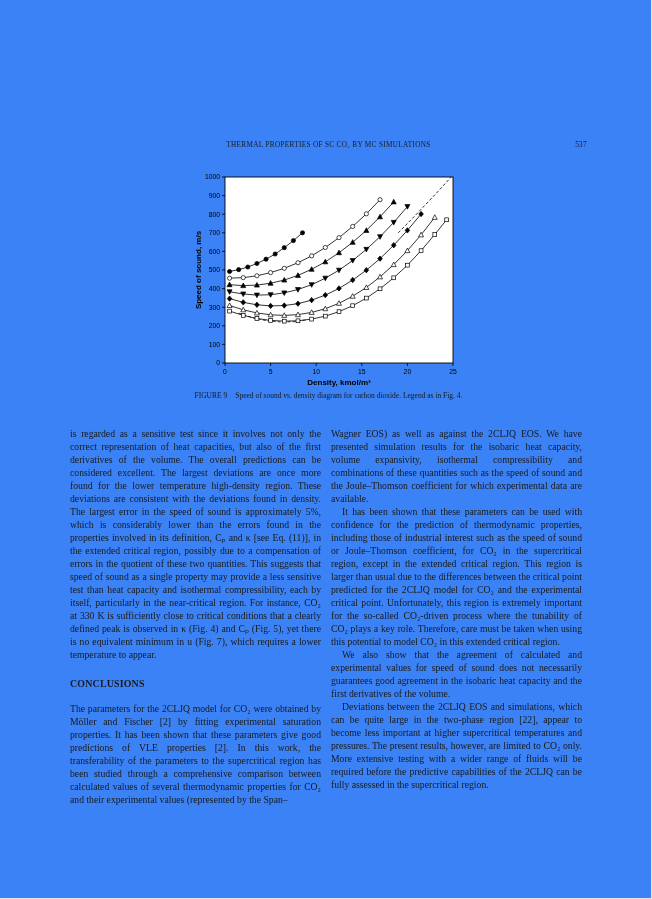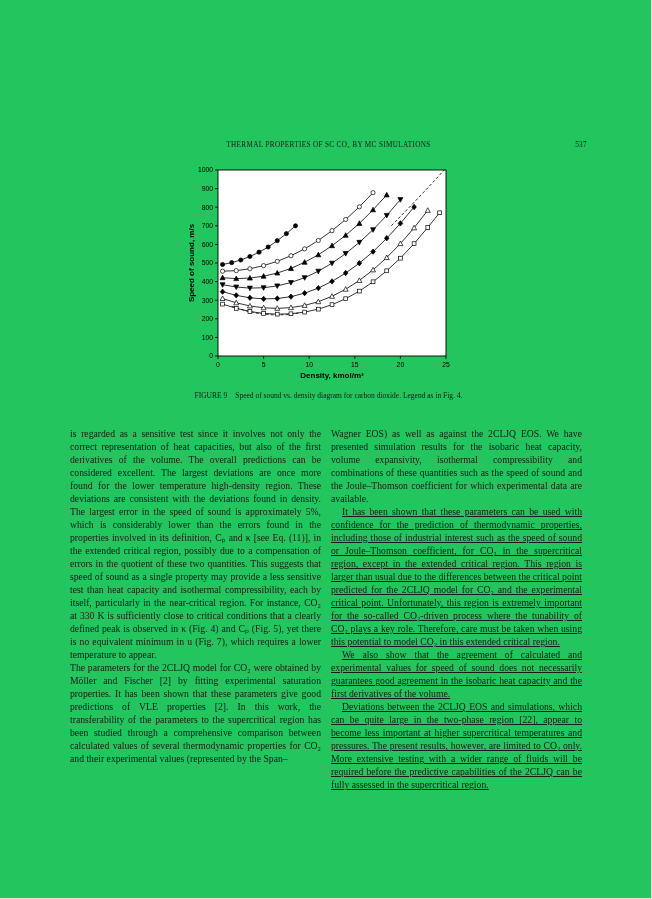--- a/index.html
+++ b/index.html
@@ -1,31 +1,31 @@
 <!DOCTYPE html>
 <html><head>
 <meta charset="utf-8">
 <style>
   html,body{margin:0;padding:0;background:#ffffff;}
   .page{
-    position:relative;width:652px;height:899px;background:#22c55e;
+    position:relative;width:652px;height:899px;background:#3b82f6;
     font-family:"Liberation Serif",serif;color:#1a1a1a;box-sizing:border-box;
     border-right:1px solid #e6e6e6;border-bottom:1px solid #e6e6e6;overflow:hidden;
   }
   .running-head{position:absolute;left:70px;right:64px;top:141px;font-size:7.2px;letter-spacing:.35px;}
   .rh-title{display:block;text-align:center;}
   .rh-page{position:absolute;right:0;top:0;}
-  figure.chart-fig{position:absolute;left:183px;top:162px;margin:0;padding:0;}
+  figure.chart-fig{position:absolute;left:183px;top:162px;margin:7px;padding:0;}
   .caption{position:absolute;left:70px;right:64px;top:391px;text-align:center;font-size:7.5px;}
   .caption .fig-label{margin-right:8px;}
   .col{position:absolute;top:427px;width:251px;font-size:9.7px;line-height:13px;text-align:justify;}
   .col-left{left:70px;}
   .col-right{left:331px;}
   p{margin:0;padding:0;}
-  .indent{text-indent:11px;text-decoration:underline;}
+  .indent{text-indent:11px;}
   h2.conclusions{font-size:9.9px;font-weight:bold;margin:16px 0 12px 0;letter-spacing:.2px;}
 </style>
 </head>
 <body>
 
 <div class="page">
 
   <div class="running-head">
     <span class="rh-title">THERMAL PROPERTIES OF SC CO₂ BY MC SIMULATIONS</span>
     <span class="rh-page">537</span>
@@ -197,20 +197,21 @@
         </g>
       </svg>
   </figure>
 
   <div class="caption">
     <span class="fig-label">FIGURE 9</span><span>Speed of sound vs. density diagram for carbon dioxide. Legend as in Fig. 4.</span>
   </div>
 
   <div class="col col-left">
     <p>is regarded as a sensitive test since it involves not only the correct representation of heat capacities, but also of the first derivatives of the volume. The overall predictions can be considered excellent. The largest deviations are once more found for the lower temperature high-density region. These deviations are consistent with the deviations found in density. The largest error in the speed of sound is approximately 5%, which is considerably lower than the errors found in the properties involved in its definition, Cₚ and κ [see Eq. (11)], in the extended critical region, possibly due to a compensation of errors in the quotient of these two quantities. This suggests that speed of sound as a single property may provide a less sensitive test than heat capacity and isothermal compressibility, each by itself, particularly in the near-critical region. For instance, CO₂ at 330 K is sufficiently close to critical conditions that a clearly defined peak is observed in κ (Fig. 4) and Cₚ (Fig. 5), yet there is no equivalent minimum in u (Fig. 7), which requires a lower temperature to appear.</p>
+    <h2 class="conclusions">CONCLUSIONS</h2>
     <p>The parameters for the 2CLJQ model for CO₂ were obtained by Möller and Fischer [2] by fitting experimental saturation properties. It has been shown that these parameters give good predictions of VLE properties [2]. In this work, the transferability of the parameters to the supercritical region has been studied through a comprehensive comparison between calculated values of several thermodynamic properties for CO₂ and their experimental values (represented by the Span–</p>
   </div>
 
   <div class="col col-right">
     <p>Wagner EOS) as well as against the 2CLJQ EOS. We have presented simulation results for the isobaric heat capacity, volume expansivity, isothermal compressibility and combinations of these quantities such as the speed of sound and the Joule–Thomson coefficient for which experimental data are available.</p>
     <p class="indent">It has been shown that these parameters can be used with confidence for the prediction of thermodynamic properties, including those of industrial interest such as the speed of sound or Joule–Thomson coefficient, for CO₂ in the supercritical region, except in the extended critical region. This region is larger than usual due to the differences between the critical point predicted for the 2CLJQ model for CO₂ and the experimental critical point. Unfortunately, this region is extremely important for the so-called CO₂-driven process where the tunability of CO₂ plays a key role. Therefore, care must be taken when using this potential to model CO₂ in this extended critical region.</p>
     <p class="indent">We also show that the agreement of calculated and experimental values for speed of sound does not necessarily guarantees good agreement in the isobaric heat capacity and the first derivatives of the volume.</p>
     <p class="indent">Deviations between the 2CLJQ EOS and simulations, which can be quite large in the two-phase region [22], appear to become less important at higher supercritical temperatures and pressures. The present results, however, are limited to CO₂ only. More extensive testing with a wider range of fluids will be required before the predictive capabilities of the 2CLJQ can be fully assessed in the supercritical region.</p>
   </div>
 

